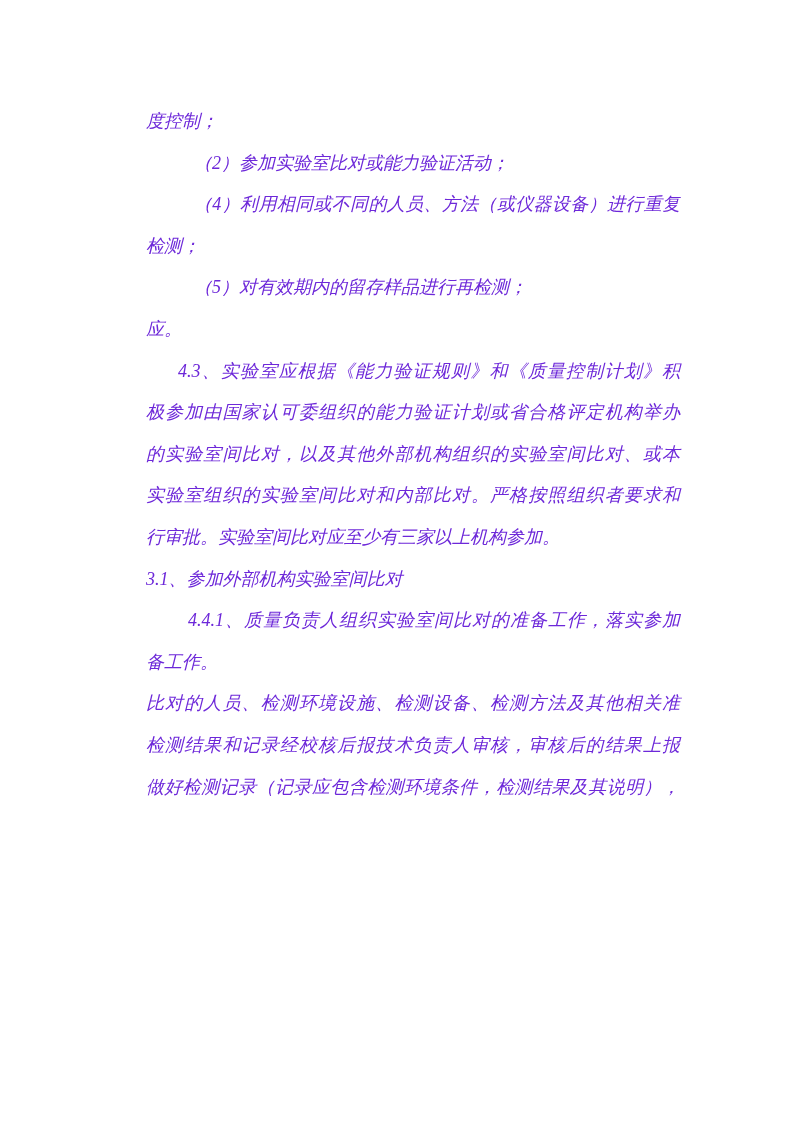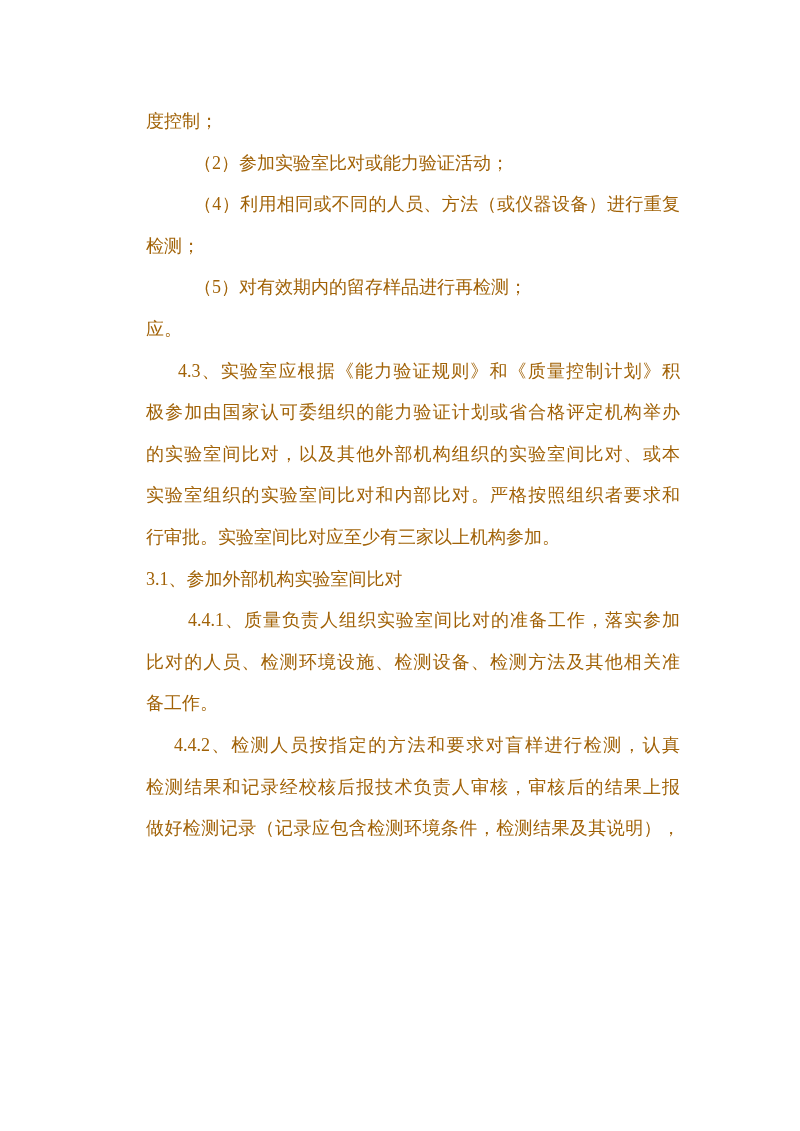--- a/index.html
+++ b/index.html
@@ -17,22 +17,23 @@
     width: 800px;
     height: 1131px;
     background: #ffffff;
     overflow: hidden;
   }
   .textcol {
     position: absolute;
     left: 146px;
     top: 101px;
     width: 534px;
-    color: #a16207;
+    color: #6d28d9;
     font-size: 18px;
+    font-style: italic;
   }
   .line {
     height: 41.6px;
     line-height: 41.6px;
     white-space: nowrap;
     font-weight: 400;
   }
   .fill {
     text-align: justify;
     text-align-last: justify;
@@ -54,19 +55,18 @@
     <div class="line">检测；</div>
     <div class="line ind48">（5）对有效期内的留存样品进行再检测；</div>
     <div class="line">应。</div>
     <div class="line ind32 fill">4.3、实验室应根据《能力验证规则》和《质量控制计划》积</div>
     <div class="line fill">极参加由国家认可委组织的能力验证计划或省合格评定机构举办</div>
     <div class="line fill">的实验室间比对，以及其他外部机构组织的实验室间比对、或本</div>
     <div class="line fill">实验室组织的实验室间比对和内部比对。严格按照组织者要求和</div>
     <div class="line">行审批。实验室间比对应至少有三家以上机构参加。</div>
     <div class="line">3.1、参加外部机构实验室间比对</div>
     <div class="line ind42 fill">4.4.1、质量负责人组织实验室间比对的准备工作，落实参加</div>
+    <div class="line">备工作。</div>
     <div class="line fill">比对的人员、检测环境设施、检测设备、检测方法及其他相关准</div>
-    <div class="line">备工作。</div>
-    <div class="line ind28 fill">4.4.2、检测人员按指定的方法和要求对盲样进行检测，认真</div>
     <div class="line fill">检测结果和记录经校核后报技术负责人审核，审核后的结果上报</div>
     <div class="line fill">做好检测记录（记录应包含检测环境条件，检测结果及其说明），</div>
   </div>
 </div>
 
 </body></html>

